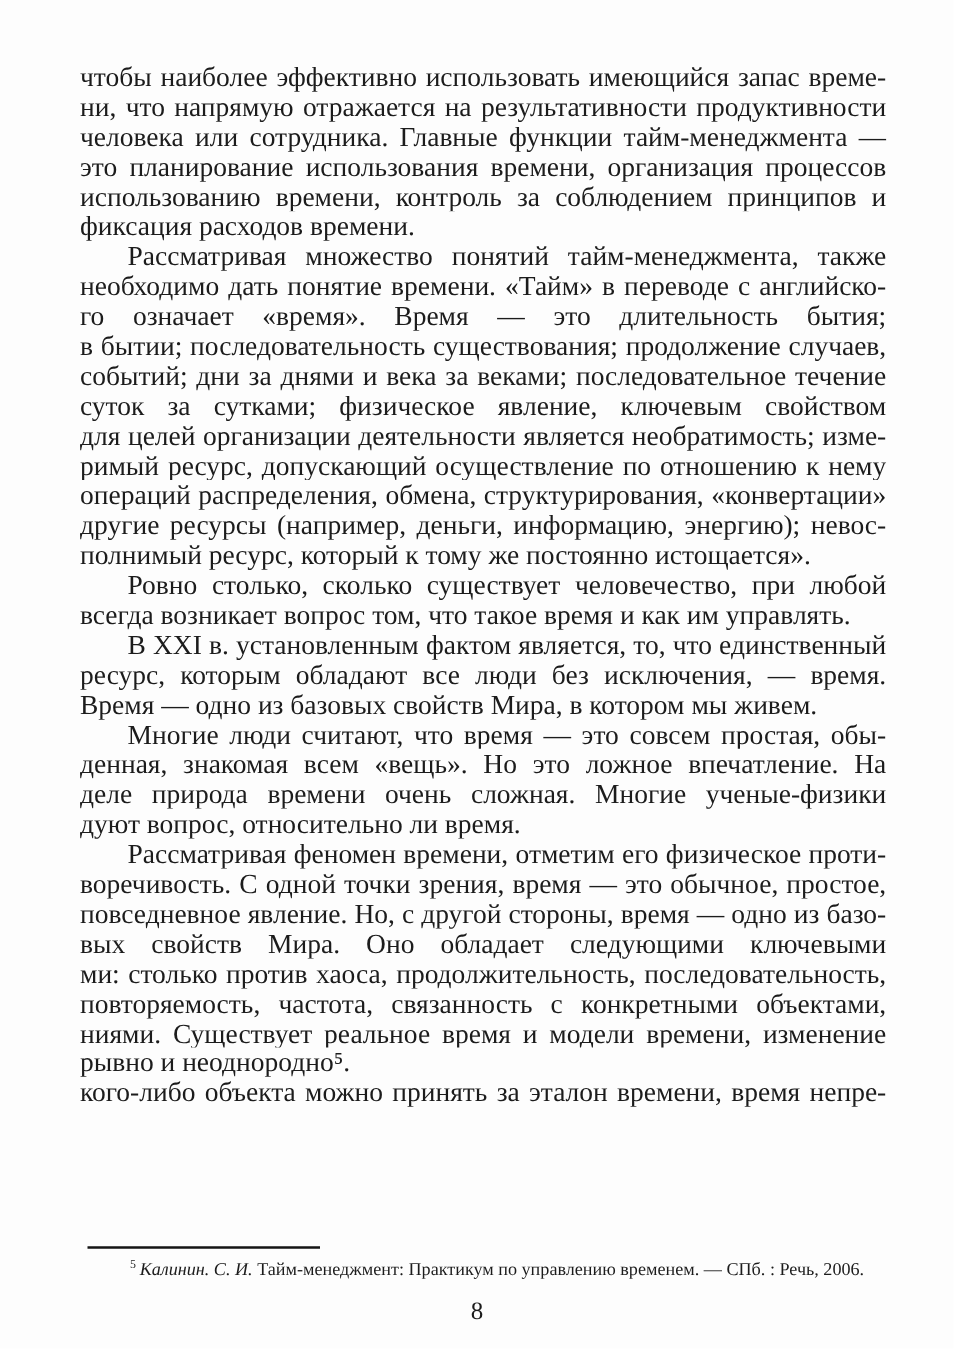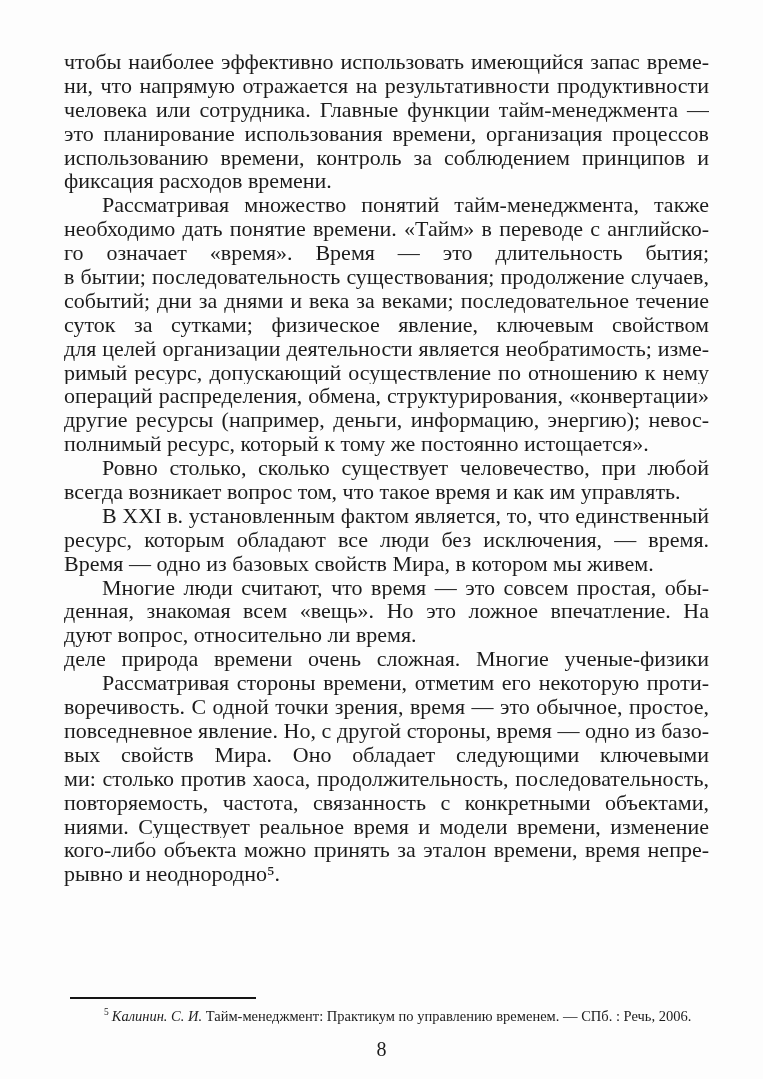--- a/index.html
+++ b/index.html
@@ -107,33 +107,33 @@
         <div class="line para-end">всегда возникает вопрос том, что такое время и как им управлять.</div>
       </div>
       <div>
         <div class="line indent">В XXI в. установленным фактом является, то, что единственный</div>
         <div class="line">ресурс, которым обладают все люди без исключения, — время.</div>
         <div class="line para-end">Время — одно из базовых свойств Мира, в котором мы живем.</div>
       </div>
       <div>
         <div class="line indent">Многие люди считают, что время — это совсем простая, обы-</div>
         <div class="line">денная, знакомая всем «вещь». Но это ложное впечатление. На самом</div>
+        <div class="line">деле природа времени очень сложная. Многие ученые-физики иссле-</div>
         <div class="line para-end">дуют вопрос, относительно ли время.</div>
-        <div class="line">деле природа времени очень сложная. Многие ученые-физики иссле-</div>
       </div>
       <div>
-        <div class="line indent">Рассматривая стороны времени, отметим его некоторую проти-</div>
+        <div class="line indent">Рассматривая феномен времени, отметим его физическое проти-</div>
         <div class="line">воречивость. С одной точки зрения, время — это обычное, простое,</div>
         <div class="line">повседневное явление. Но, с другой стороны, время — одно из базо-</div>
         <div class="line">вых свойств Мира. Оно обладает следующими ключевыми свойства-</div>
         <div class="line">ми: столько против хаоса, продолжительность, последовательность,</div>
         <div class="line">повторяемость, частота, связанность с конкретными объектами, явле-</div>
         <div class="line">ниями. Существует реальное время и модели времени, изменение ка-</div>
+        <div class="line para-end">рывно и неоднородно⁵.</div>
         <div class="line">кого-либо объекта можно принять за эталон времени, время непре-</div>
-        <div class="line para-end">рывно и неоднородно⁵.</div>
       </div>
     </div>
 
   <div class="footnote-rule"></div>
 
   <div class="footnote"><sup>5</sup><span class="fn-author">Калинин. С. И.</span><span> Тайм-менеджмент: Практикум по управлению временем. — СПб. : Речь, 2006.</span></div>
 
   <div class="page-number">8</div>
 
 </div>

